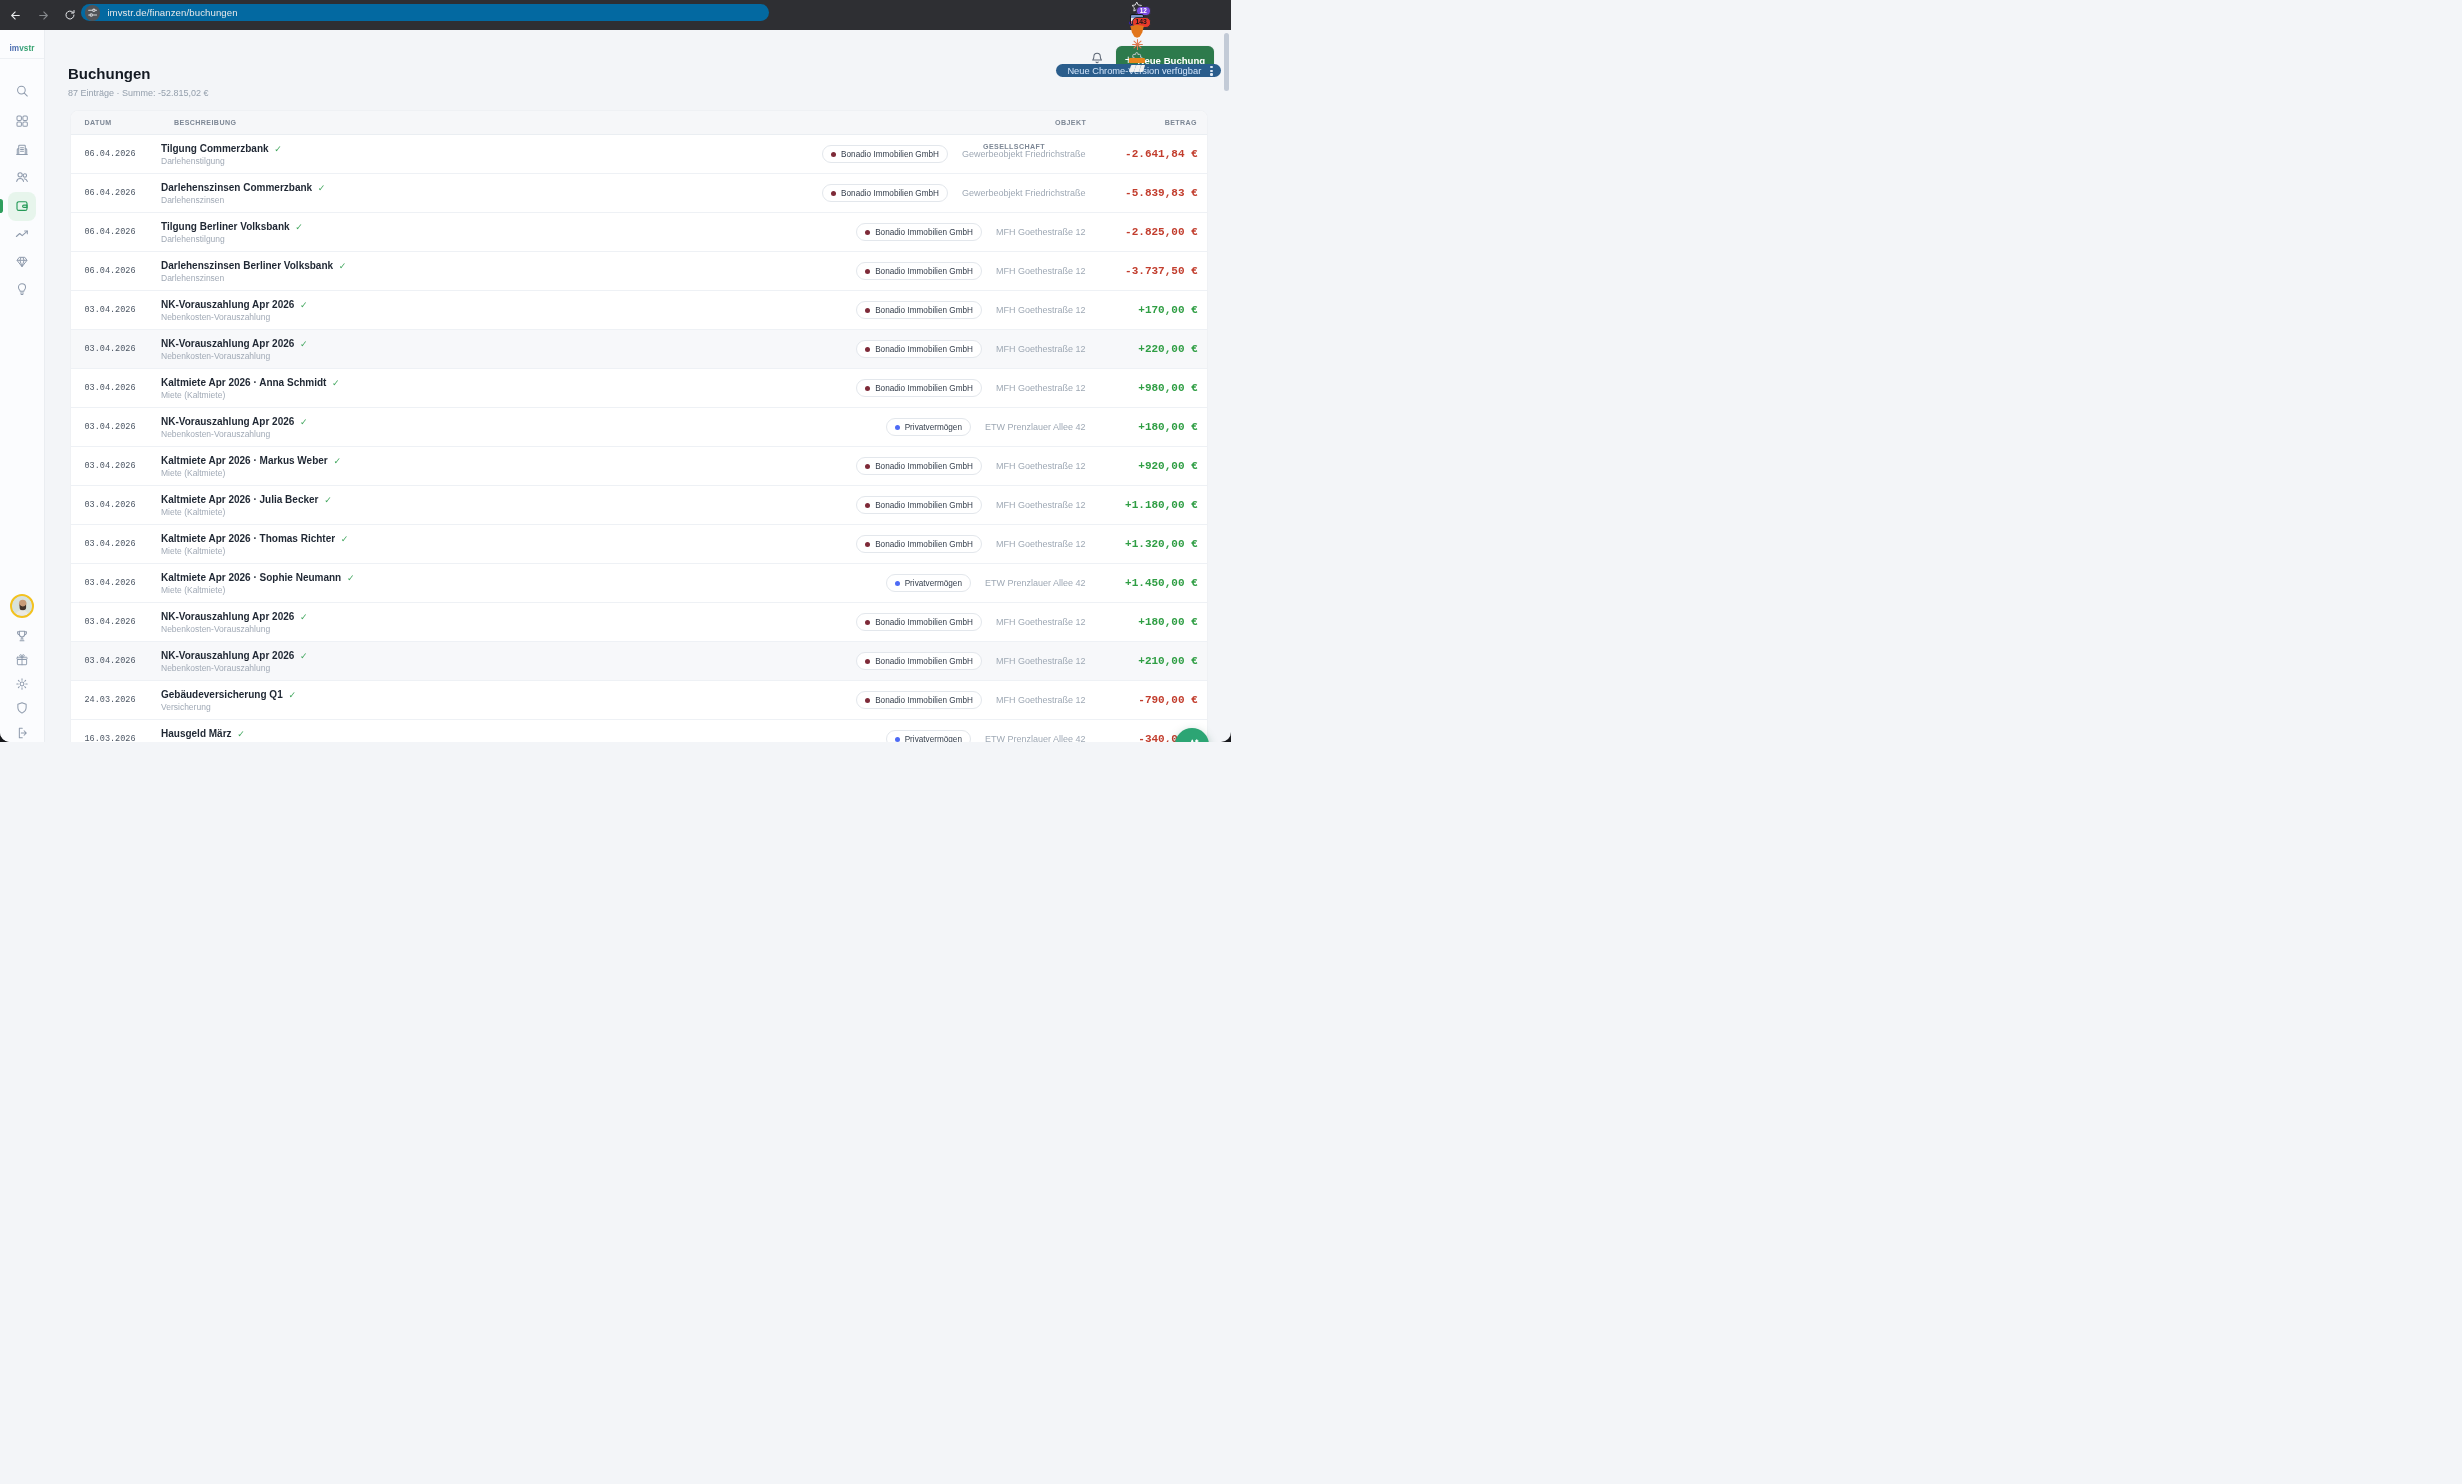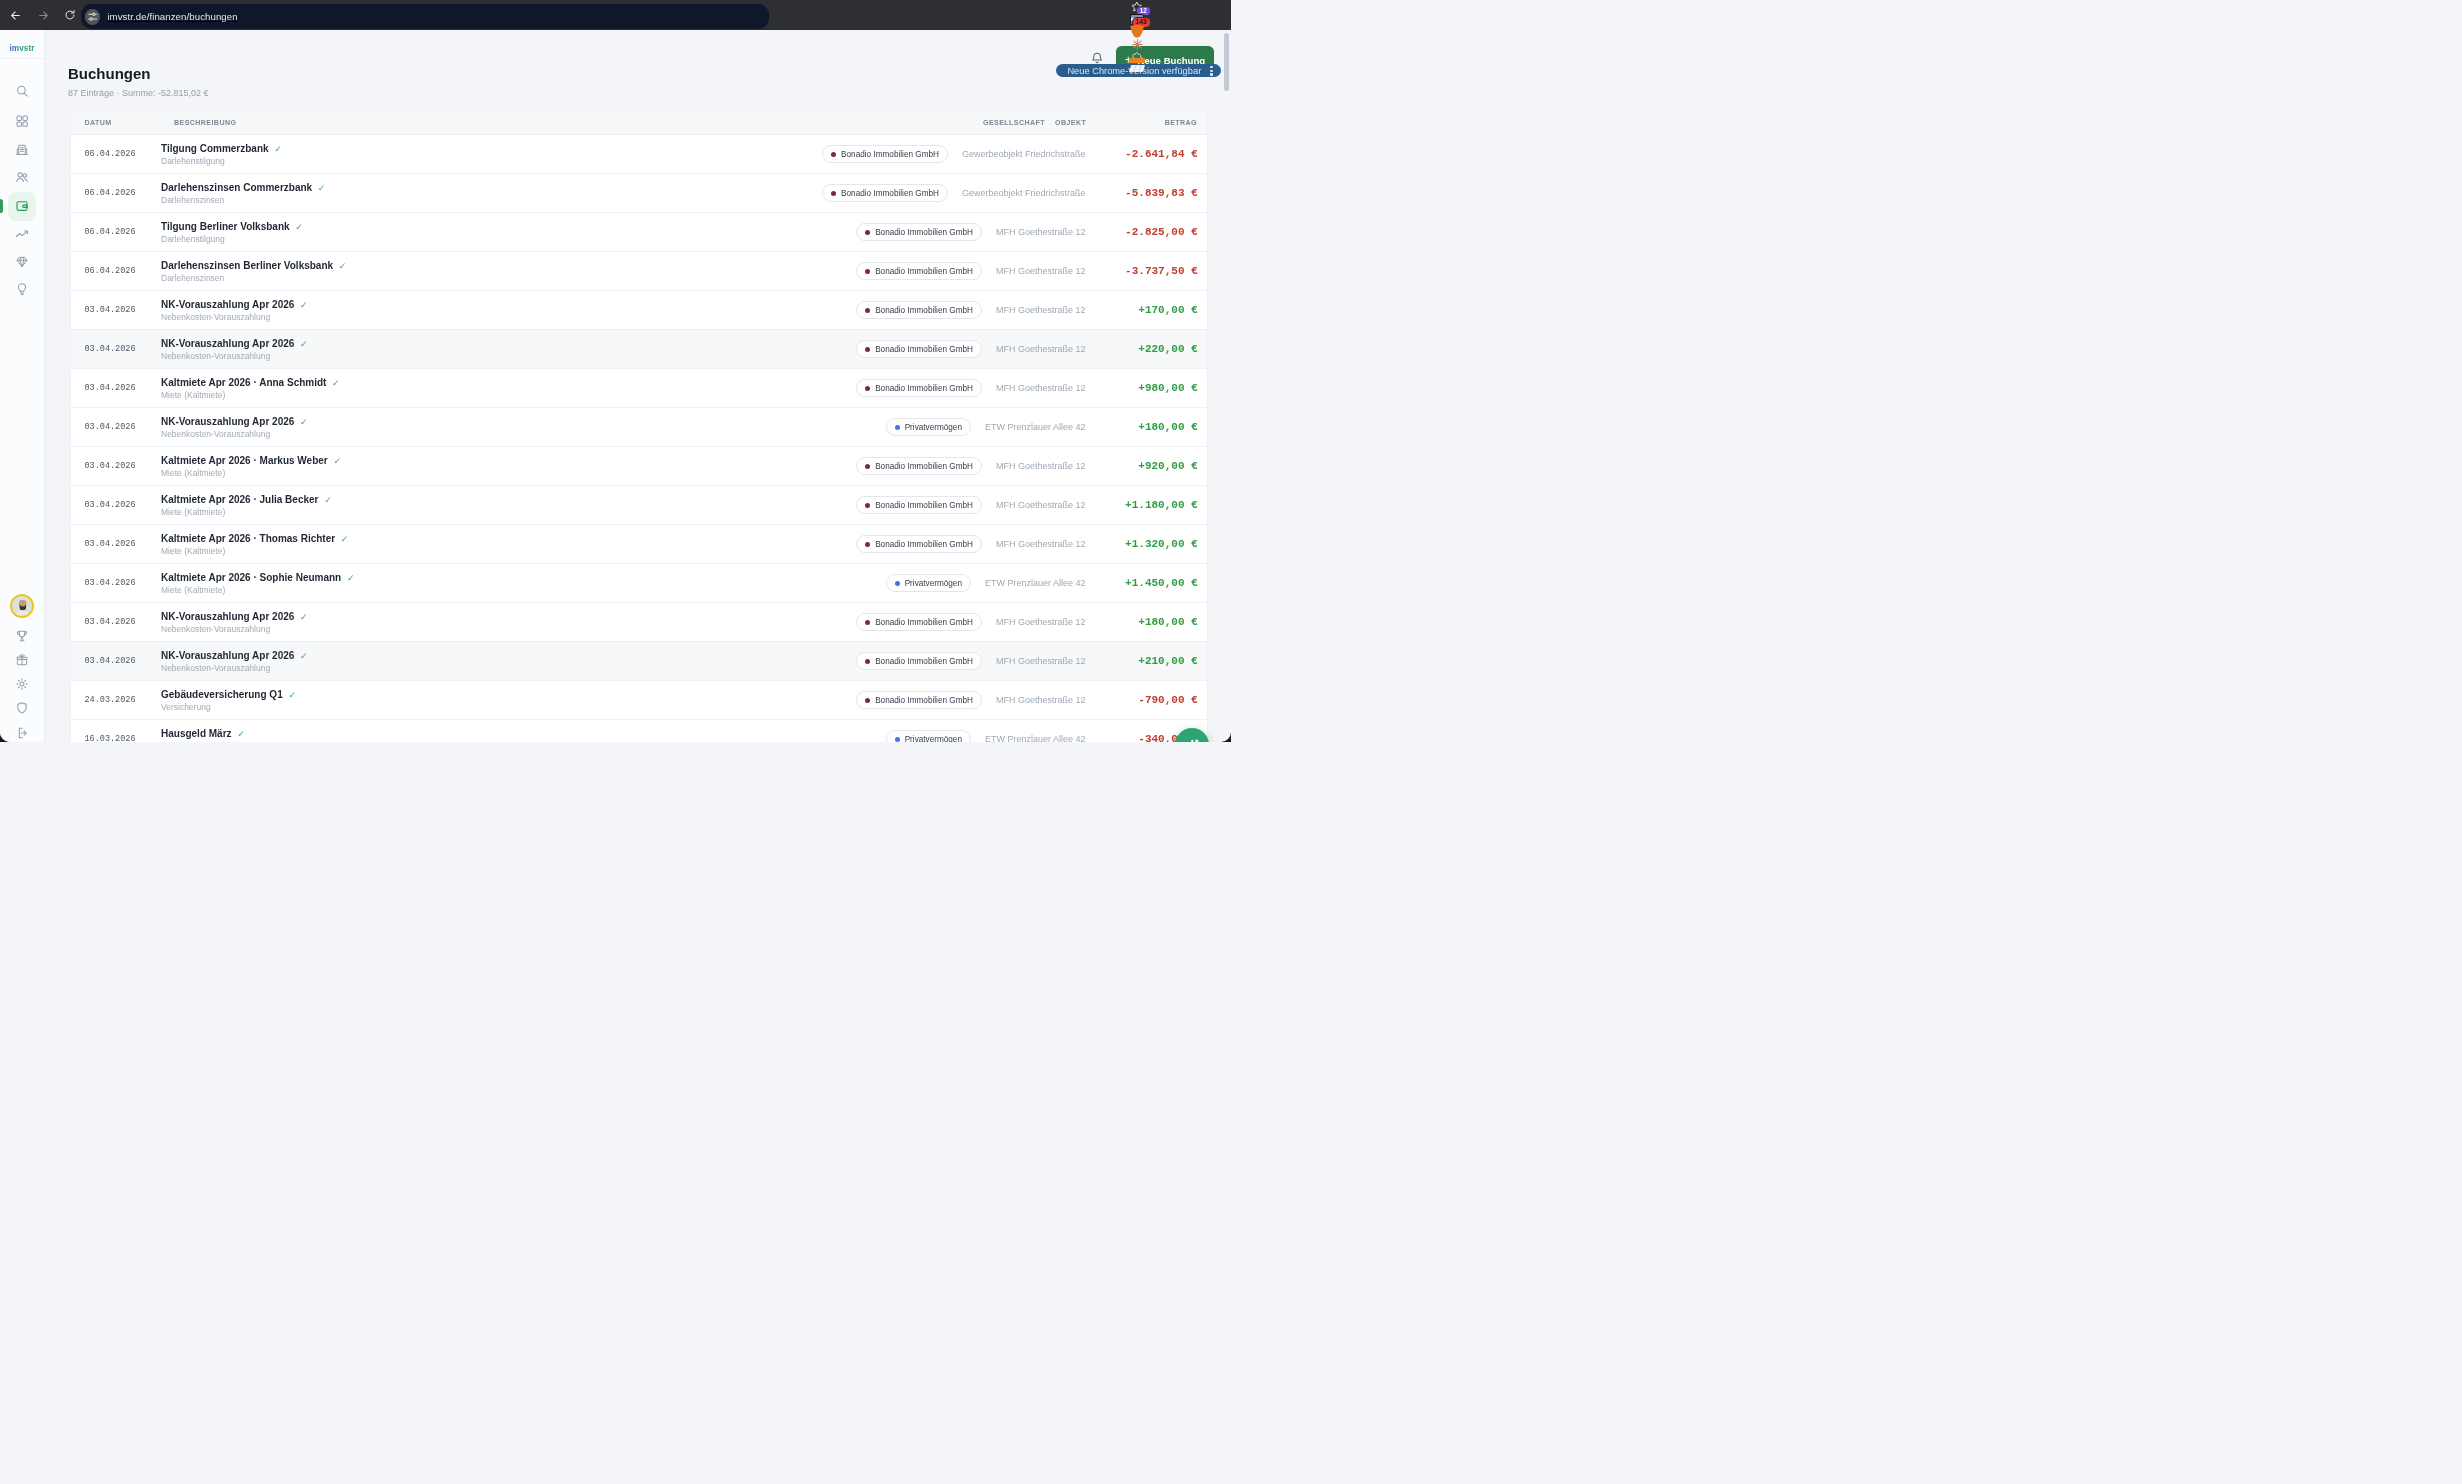--- a/index.html
+++ b/index.html
@@ -3,21 +3,21 @@
 <meta charset="utf-8">
 <style>
   html,body{margin:0;padding:0;}
   body{width:1231px;height:742px;overflow:hidden;position:relative;background:#f3f5f8;
        font-family:"Liberation Sans",sans-serif;}
   svg{display:block;}
 
   
   .browser{position:absolute;top:0;left:0;right:0;height:30px;background:#2e2f33;display:flex;align-items:center;z-index:50;}
   .nav-ic{width:23px;height:23px;margin-left:4.3px;display:flex;align-items:center;justify-content:center;border-radius:11.4px;}
-  .url-pill{position:absolute;left:81px;top:4.3px;width:688px;height:25px;border-radius:10.7px;background:#0f172a;display:flex;align-items:center;text-decoration:underline;}
+  .url-pill{position:absolute;left:81px;top:4.3px;width:688px;height:17px;border-radius:10.7px;background:#0369a1;display:flex;align-items:center;}
   .tune-circle{width:15.7px;height:15.7px;border-radius:50%;background:#515458;margin-left:3.6px;display:flex;align-items:center;justify-content:center;}
   .url-text{margin-left:7.1px;font-size:9.6px;color:#e6e8ea;letter-spacing:0.1px;}
   .chrome-right{position:absolute;right:10px;top:0;height:30px;display:flex;align-items:center;flex-direction:column;}
   .ext{position:relative;width:18.5px;height:18.5px;margin-left:5.7px;display:flex;align-items:center;justify-content:center;}
   .ext-badge{position:absolute;bottom:-2.8px;right:-4.3px;font-size:6.4px;font-weight:bold;color:#fff;
              background:#7a4be0;border-radius:4.3px;padding:1.1px 2.8px;line-height:1;border:1.1px solid #2e2f33;}
   .ext-badge.red{background:#e7392c;color:#16181b;border-radius:5px;font-size:6.8px;}
   .pd1,.pd2{position:absolute;width:7.8px;height:7.8px;background:#3b2bb3;transform:rotate(45deg);border-radius:1.4px;}
   .pd1{top:0.7px;left:5px;background:#4c30d6;}
   .pd2{top:5px;left:2.1px;background:#35249e;}
@@ -56,21 +56,21 @@
   .new-btn{position:absolute;left:1116px;top:16.4px;width:98px;height:28px;border-radius:5.7px;background:#2d7a4c;
            color:#fff;display:flex;align-items:center;justify-content:center;font-size:9.6px;font-weight:bold;box-shadow:0 0.7px 1.4px rgba(16,24,40,.12);}
   .new-btn .plus{font-size:12px;font-weight:normal;margin-right:5.7px;margin-top:-0.7px;}
 
   
   .card{position:absolute;left:71px;top:81px;width:1136px;bottom:-8.5px;background:#fff;
         border-radius:7.1px 7.1px 0 0;box-shadow:0 0.7px 2.1px rgba(16,24,40,.06);overflow:hidden;}
   .thead{position:relative;height:23px;background:#f6f7f9;border-bottom:0.7px solid #eaeef2;}
   .h-col{position:absolute;top:50%;transform:translateY(-50%);font-size:7.1px;font-weight:bold;
          letter-spacing:0.4px;color:#7d8795;white-space:nowrap;}
-  .h-datum{left:13.5px;}.h-beschreibung{left:103px;}.h-gesellschaft{left:912px;}.h-objekt{left:984px;}.h-betrag{right:10px;}
+  .h-datum{left:13.5px;}.h-beschreibung{left:103px;}.h-gesellschaft{left:912px;margin-top:24px;}.h-objekt{left:984px;}.h-betrag{right:10px;}
   .trow{height:38px;display:flex;align-items:center;border-bottom:0.7px solid #eef1f5;background:#fff;}
   .trow.shaded{background:#f7f8fa;}
   .c-date{flex:0 0 90px;box-sizing:border-box;padding-left:13.5px;font-family:"Liberation Mono",monospace;font-size:8.5px;color:#4d5765;}
   .c-desc{flex:1;min-width:0;display:flex;flex-direction:column;justify-content:center;gap:2.8px;}
   .t-title{font-size:10px;font-weight:bold;color:#1f2733;}
   .t-check{color:#3ea55b;font-size:9px;margin-left:5.7px;}
   .t-sub{font-size:8.5px;color:#a1aab6;}
   .c-badge{flex:0 0 auto;display:flex;align-items:center;height:18px;box-sizing:border-box;border:0.7px solid #e3e7ec;
            border-radius:9.3px;background:#fff;padding:0 7.8px;margin-right:14.2px;font-size:8.2px;color:#333d4b;white-space:nowrap;}
   .dot{width:5px;height:5px;border-radius:50%;margin-right:5px;flex:0 0 auto;}

